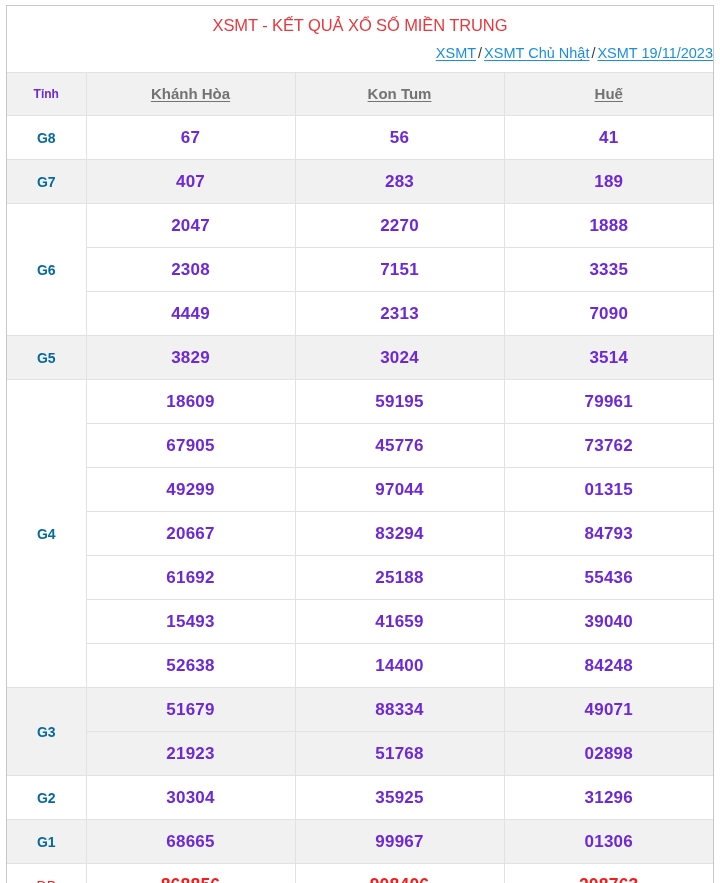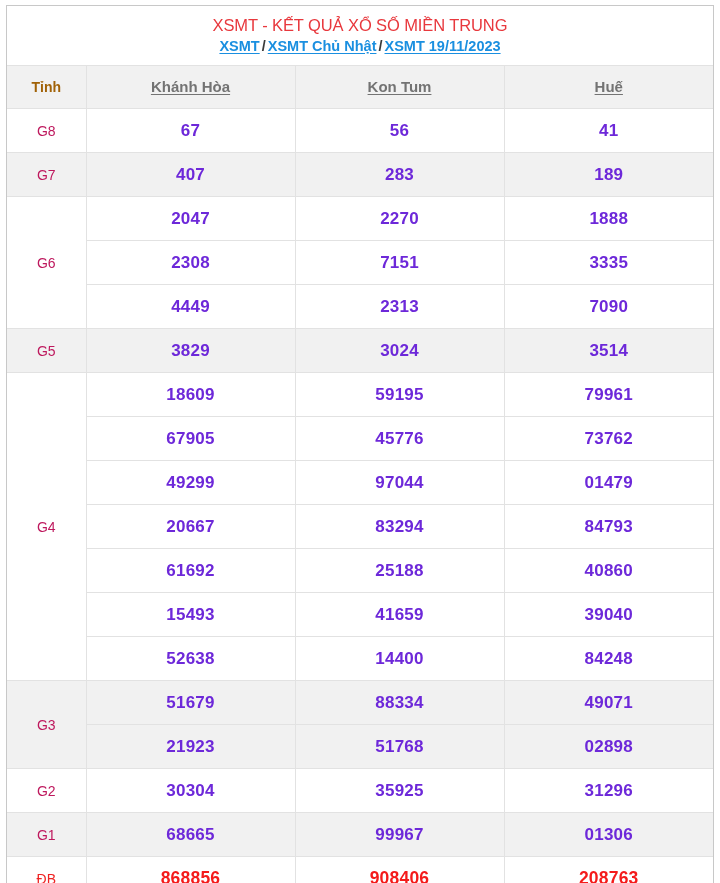--- a/index.html
+++ b/index.html
@@ -38,24 +38,26 @@
   }
   .title {
     color: #e8383d;
     font-size: 16.5px;
     line-height: 22px;
     font-weight: 400;
     letter-spacing: -0.1px;
     white-space: nowrap;
   }
   .breadcrumb {
+    margin-top: 7px;
     font-size: 14.5px;
     line-height: 20px;
-    font-weight: 700;
+    font-weight: 400;
     white-space: nowrap;
+    text-align: right;
   }
   .crumb {
     color: #1a8fe0;
     text-decoration: underline;
     text-underline-offset: 2px;
     cursor: pointer;
   }
   .sep {
     color: #3a3a3a;
     padding: 0 2px;
@@ -82,38 +84,38 @@
   }
 
   tr.band-gray > td, tr.band-gray > th { background: #f1f1f1; }
   tr.band-white > td, tr.band-white > th { background: #ffffff; }
   td.lbl-gray  { background: #f1f1f1; margin-top: 16px; }
   td.lbl-white { background: #ffffff; }
 
   
   .hdr-row th { height: 42px; }
   .hdr-label {
-    color: #a16207;
-    font-size: 14px;
+    color: #6d28d9;
+    font-size: 12px;
     font-weight: 700;
   }
   .prov-link {
     color: #737373;
     font-size: 15px;
     font-weight: 700;
     text-decoration: underline;
     text-underline-offset: 2px;
     cursor: pointer;
   }
 
   
   .grp-label {
-    color: #be185d;
+    color: #0369a1;
     font-size: 14px;
-    font-weight: 400;
+    font-weight: 700;
     border-right: 1px solid #e2e2e2;
   }
 
   
   .val {
     height: 43px;
     color: #6d28d9;
     font-size: 17px;
     font-weight: 700;
     letter-spacing: 0.2px;
@@ -199,31 +201,31 @@
             <td class="val">79961</td>
           </tr>
           <tr class="band-white">
             <td class="val">67905</td>
             <td class="val">45776</td>
             <td class="val">73762</td>
           </tr>
           <tr class="band-white">
             <td class="val">49299</td>
             <td class="val">97044</td>
-            <td class="val">01479</td>
+            <td class="val">01315</td>
           </tr>
           <tr class="band-white">
             <td class="val">20667</td>
             <td class="val">83294</td>
             <td class="val">84793</td>
           </tr>
           <tr class="band-white">
             <td class="val">61692</td>
             <td class="val">25188</td>
-            <td class="val">40860</td>
+            <td class="val">55436</td>
           </tr>
           <tr class="band-white">
             <td class="val">15493</td>
             <td class="val">41659</td>
             <td class="val">39040</td>
           </tr>
           <tr class="band-white">
             <td class="val">52638</td>
             <td class="val">14400</td>
             <td class="val">84248</td>

